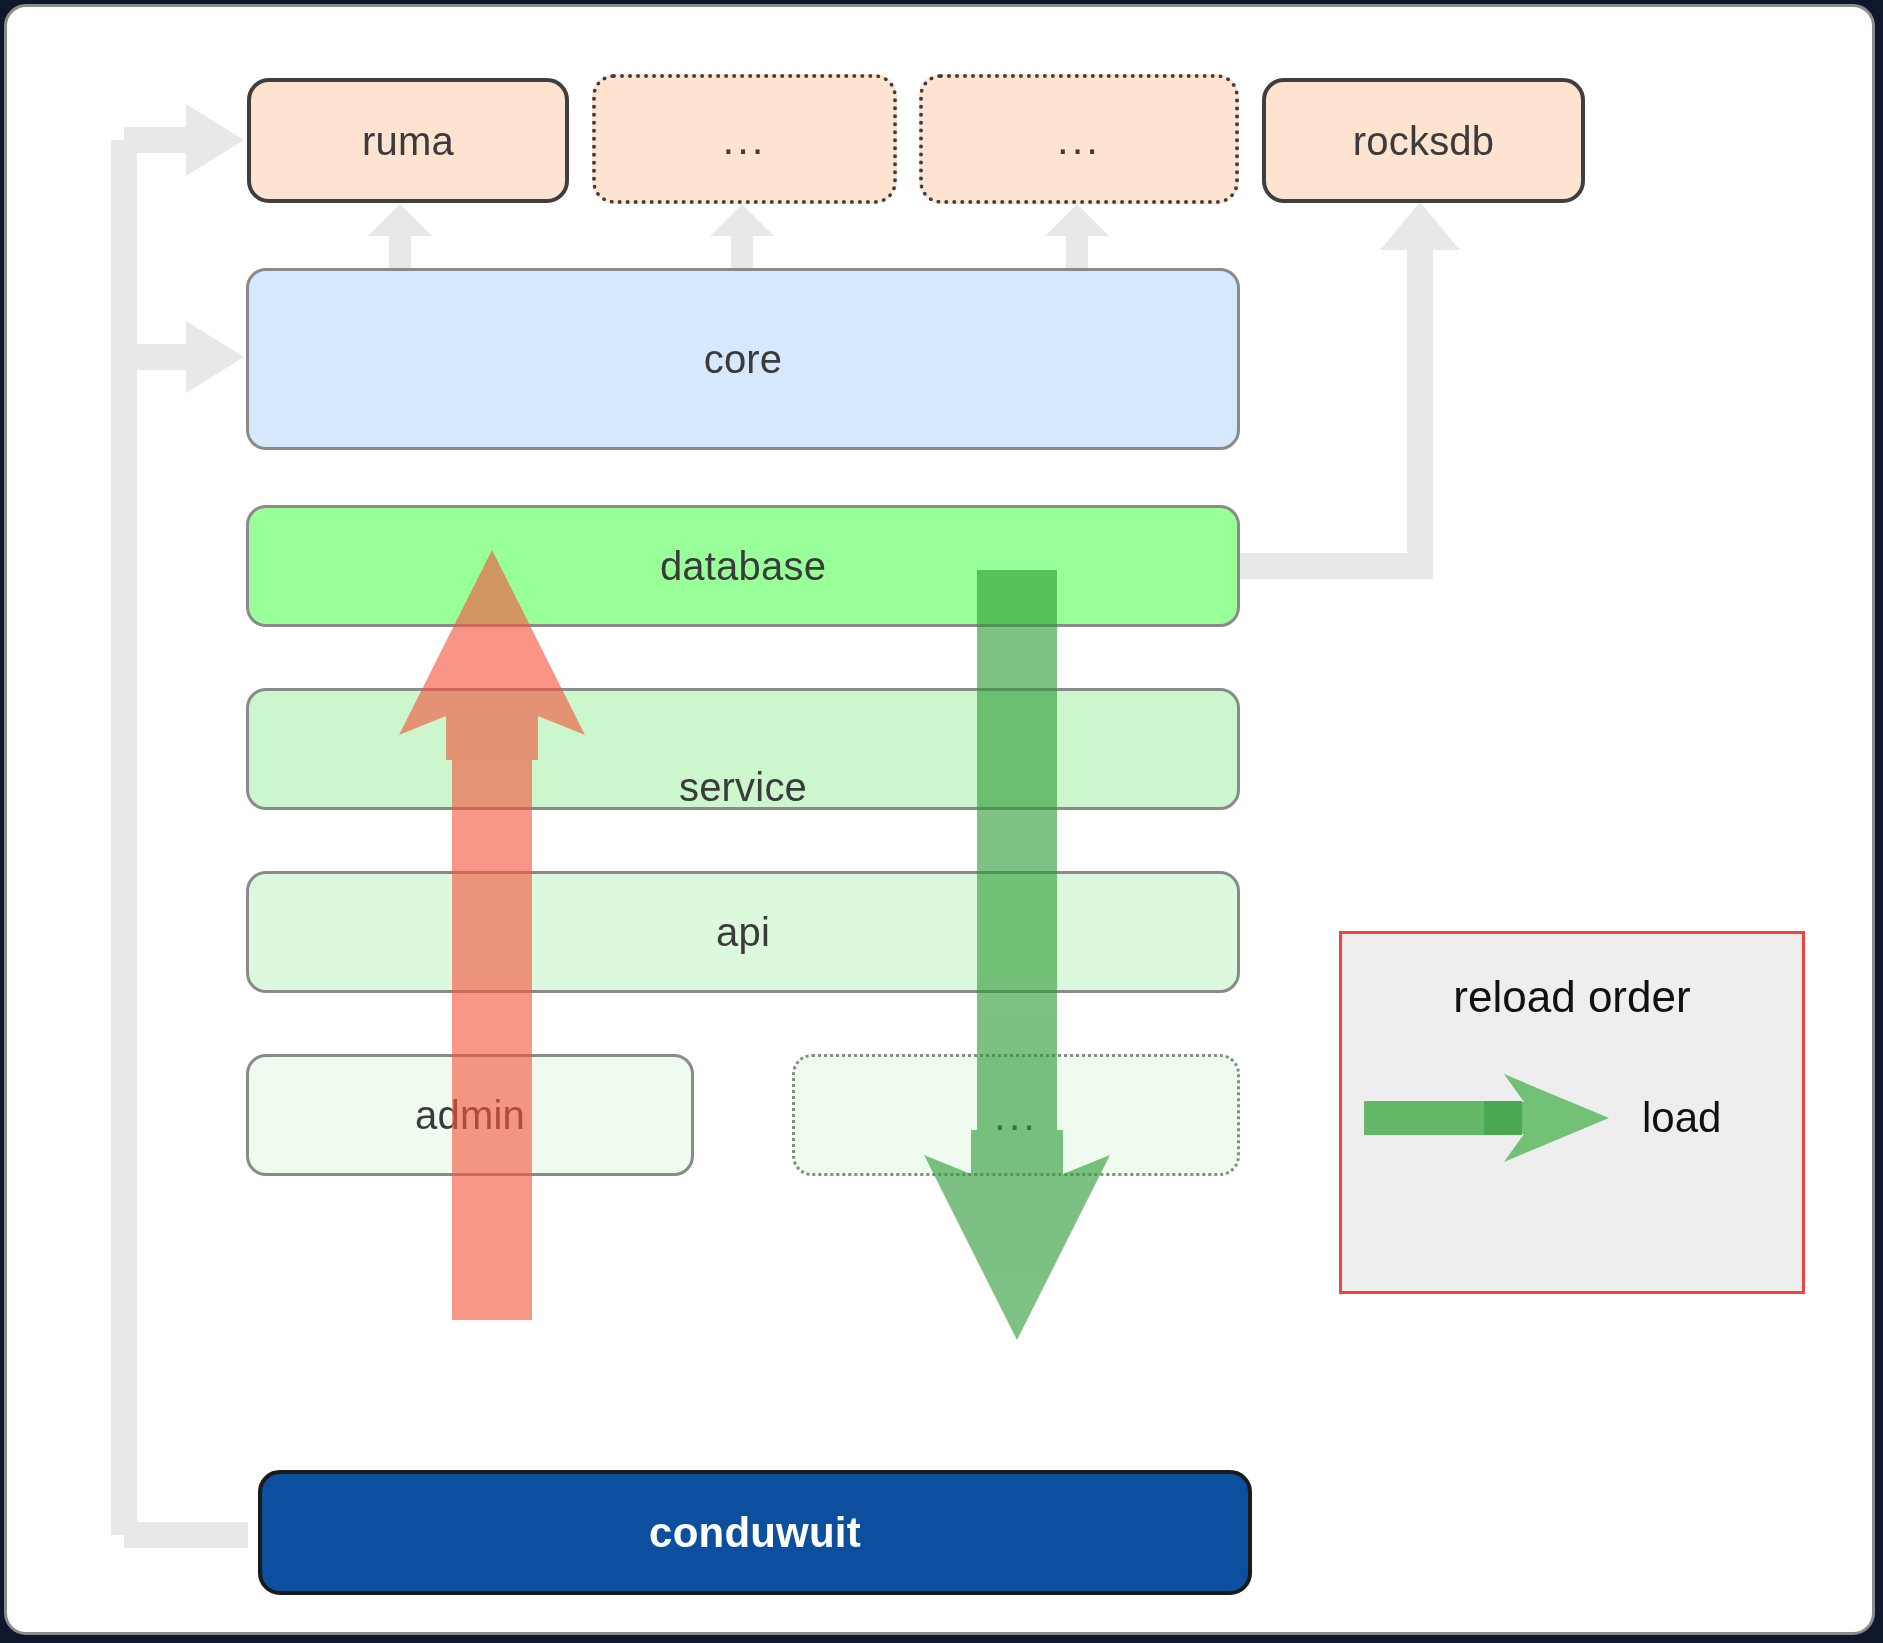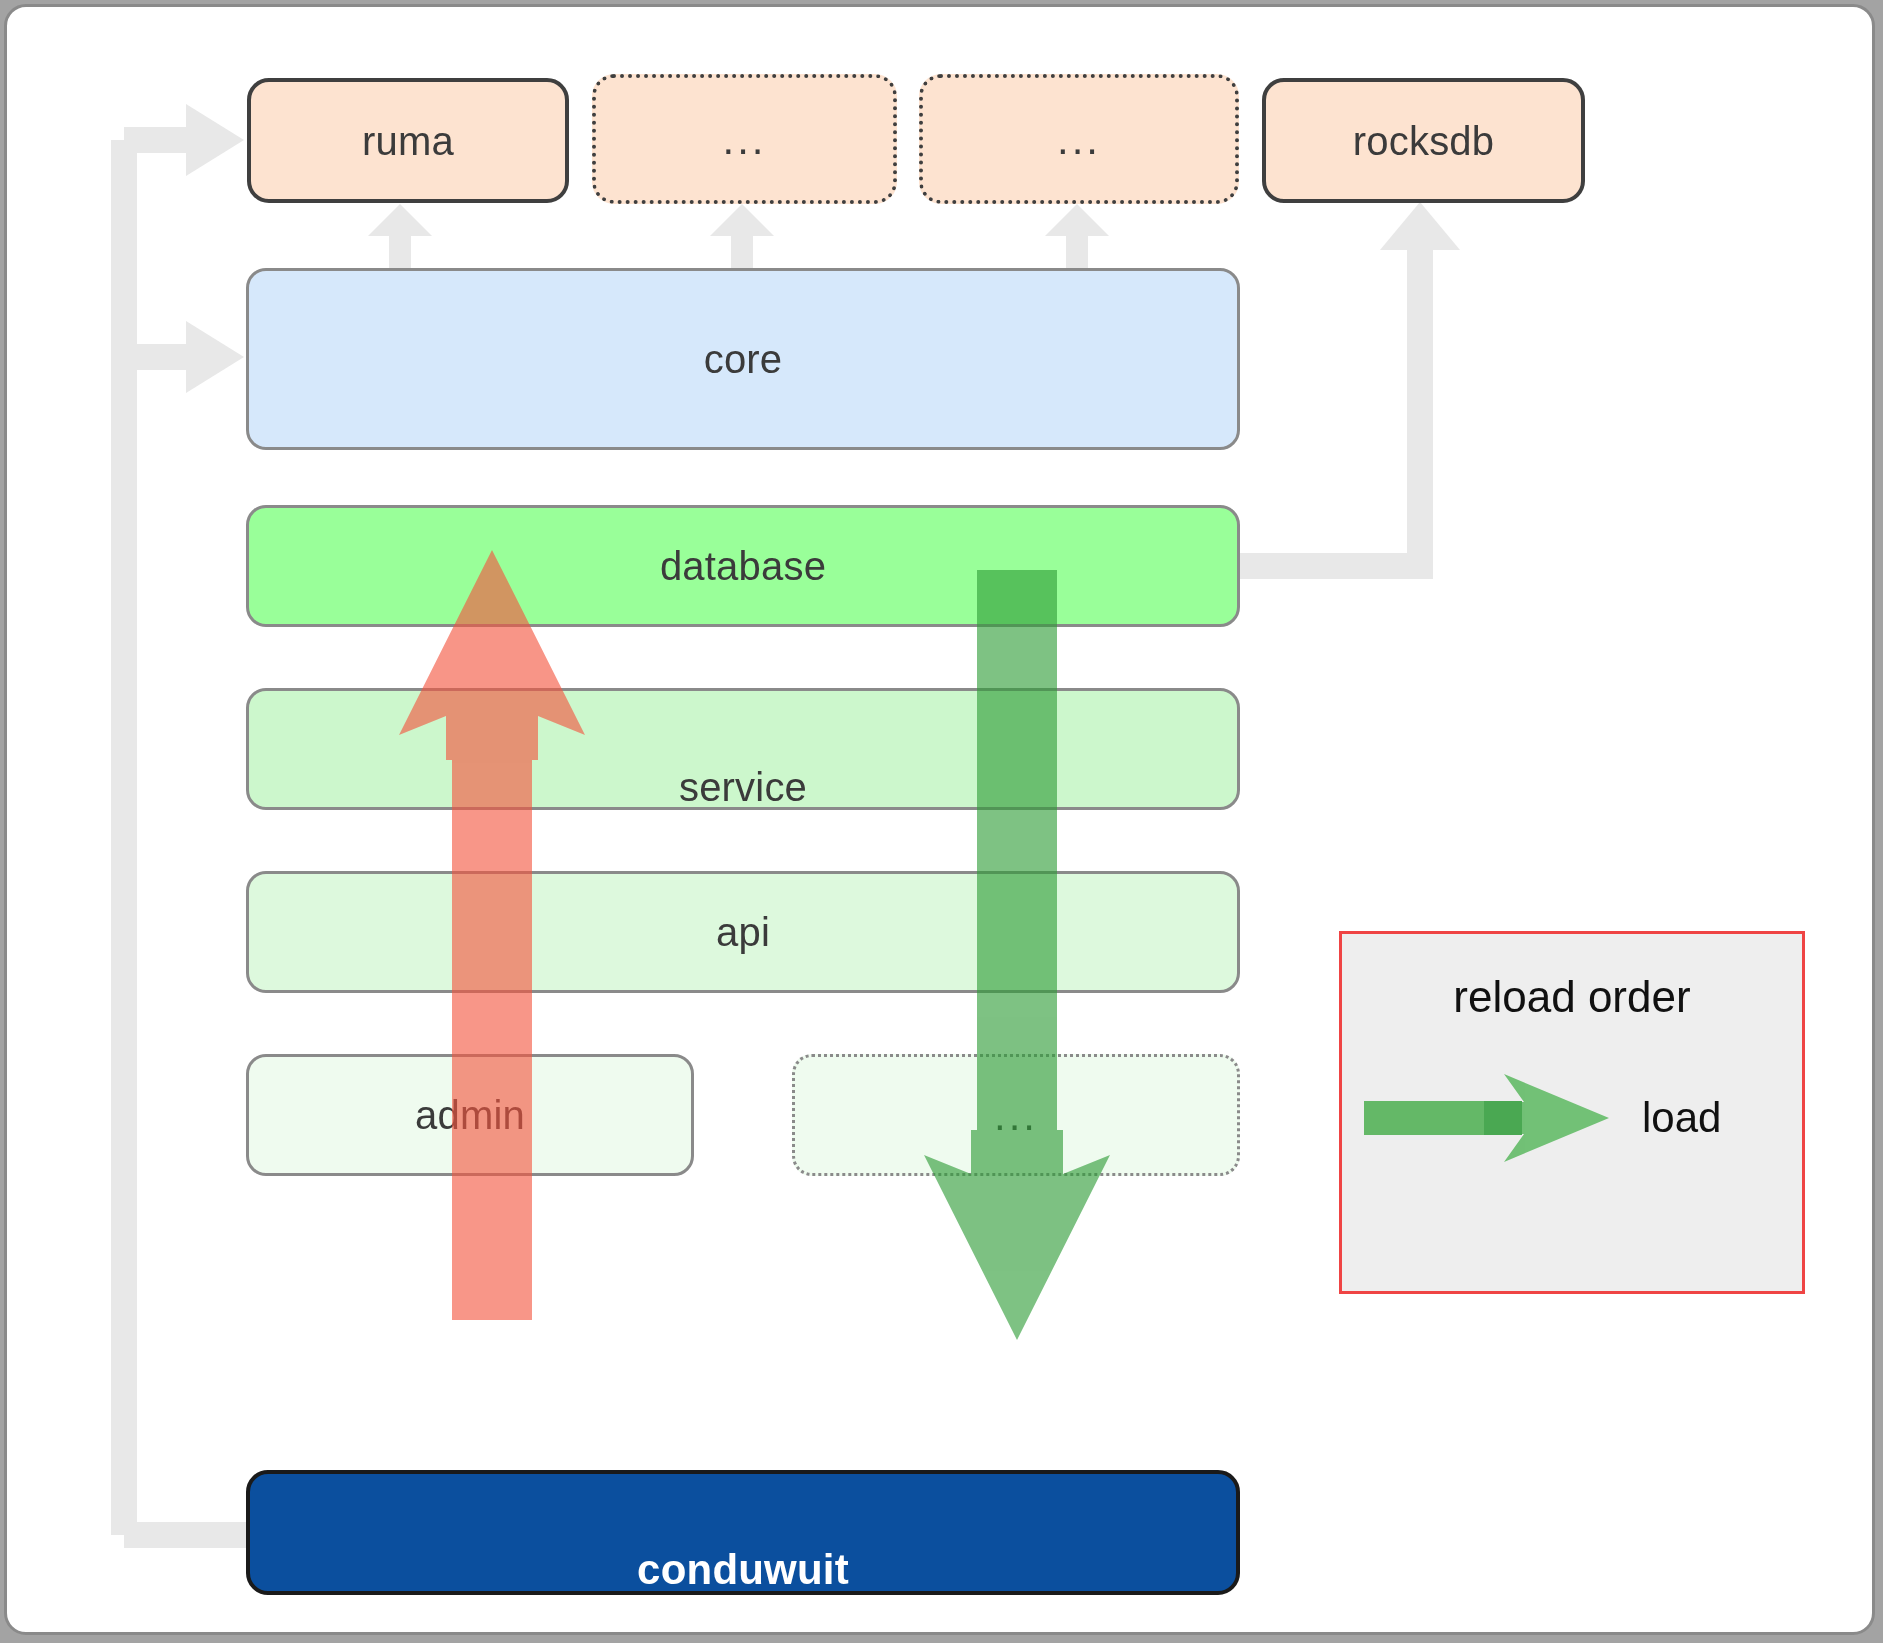--- a/index.html
+++ b/index.html
@@ -6,21 +6,21 @@
     margin: 0;
     padding: 0;
     background: #ffffff;
     font-family: "Liberation Sans", sans-serif;
   }
 
   #canvas {
     position: relative;
     width: 1883px;
     height: 1643px;
-    background: #a3a3a3;
+    background: #0f172a;
     box-sizing: border-box;
     overflow: hidden;
     padding-left: 44px;
   }
 
   
   #frame {
     position: absolute;
     left: 4px;
     top: 4px;
@@ -161,21 +161,21 @@
 
   <div class="node lyr" style="left:246px; top:1054px; width:448px; height:122px; background:#effbef;">
     <span>admin</span>
   </div>
 
   <div class="node lyr dotted" style="left:792px; top:1054px; width:448px; height:122px; background:#effbef;">
     <span class="dots">...</span>
   </div>
 
 
-  <div class="node root-box" style="left:246px; top:1470px; width:994px; height:125px;align-items:flex-end;">
+  <div class="node root-box" style="left:258px; top:1470px; width:994px; height:125px;">
     <span>conduwuit</span>
   </div>
 
   <svg id="flow" viewBox="0 0 1883 1643" xmlns="http://www.w3.org/2000/svg">
 
     <g opacity="0.62">
 
       <rect x="452" y="640" width="80" height="680" fill="#f4553f"></rect>
 
       <polygon fill="#f4553f" points="492,550 585,735 538,716 538,760 446,760 446,716 399,735"></polygon>

